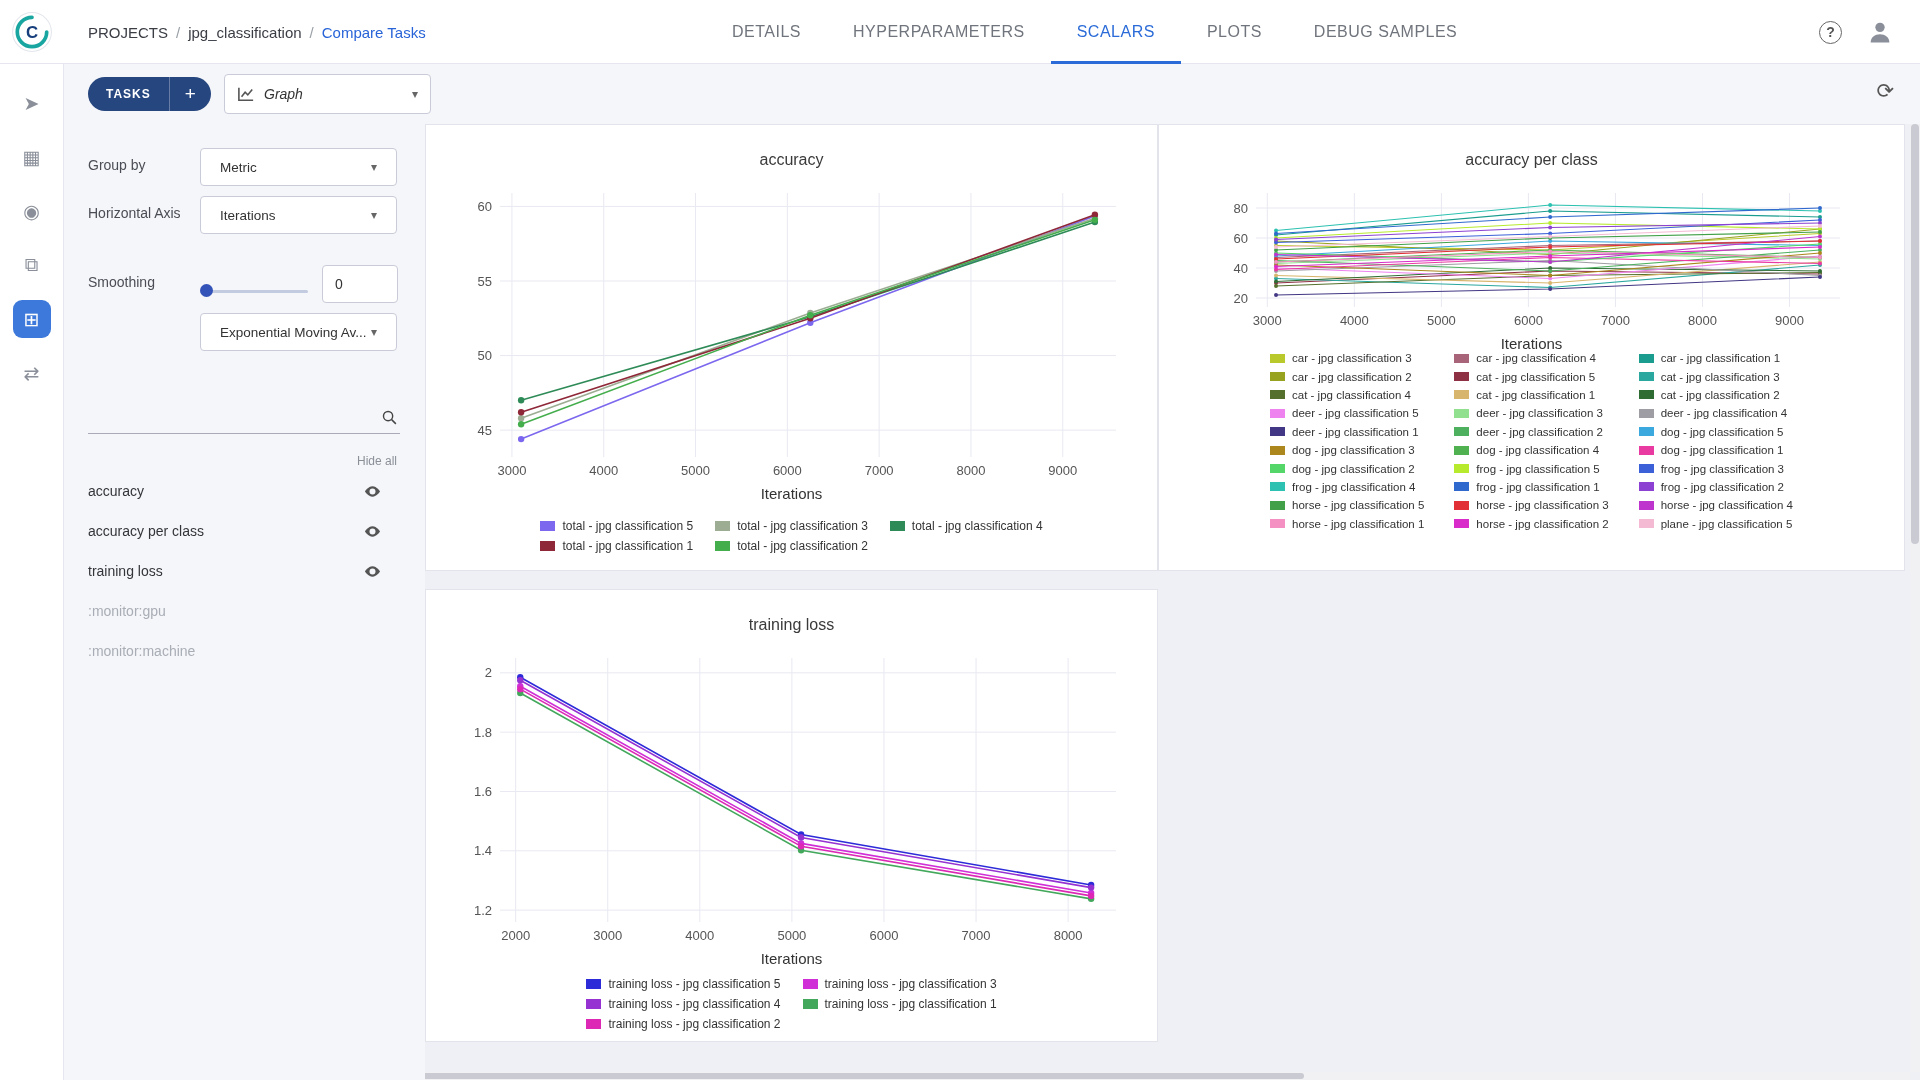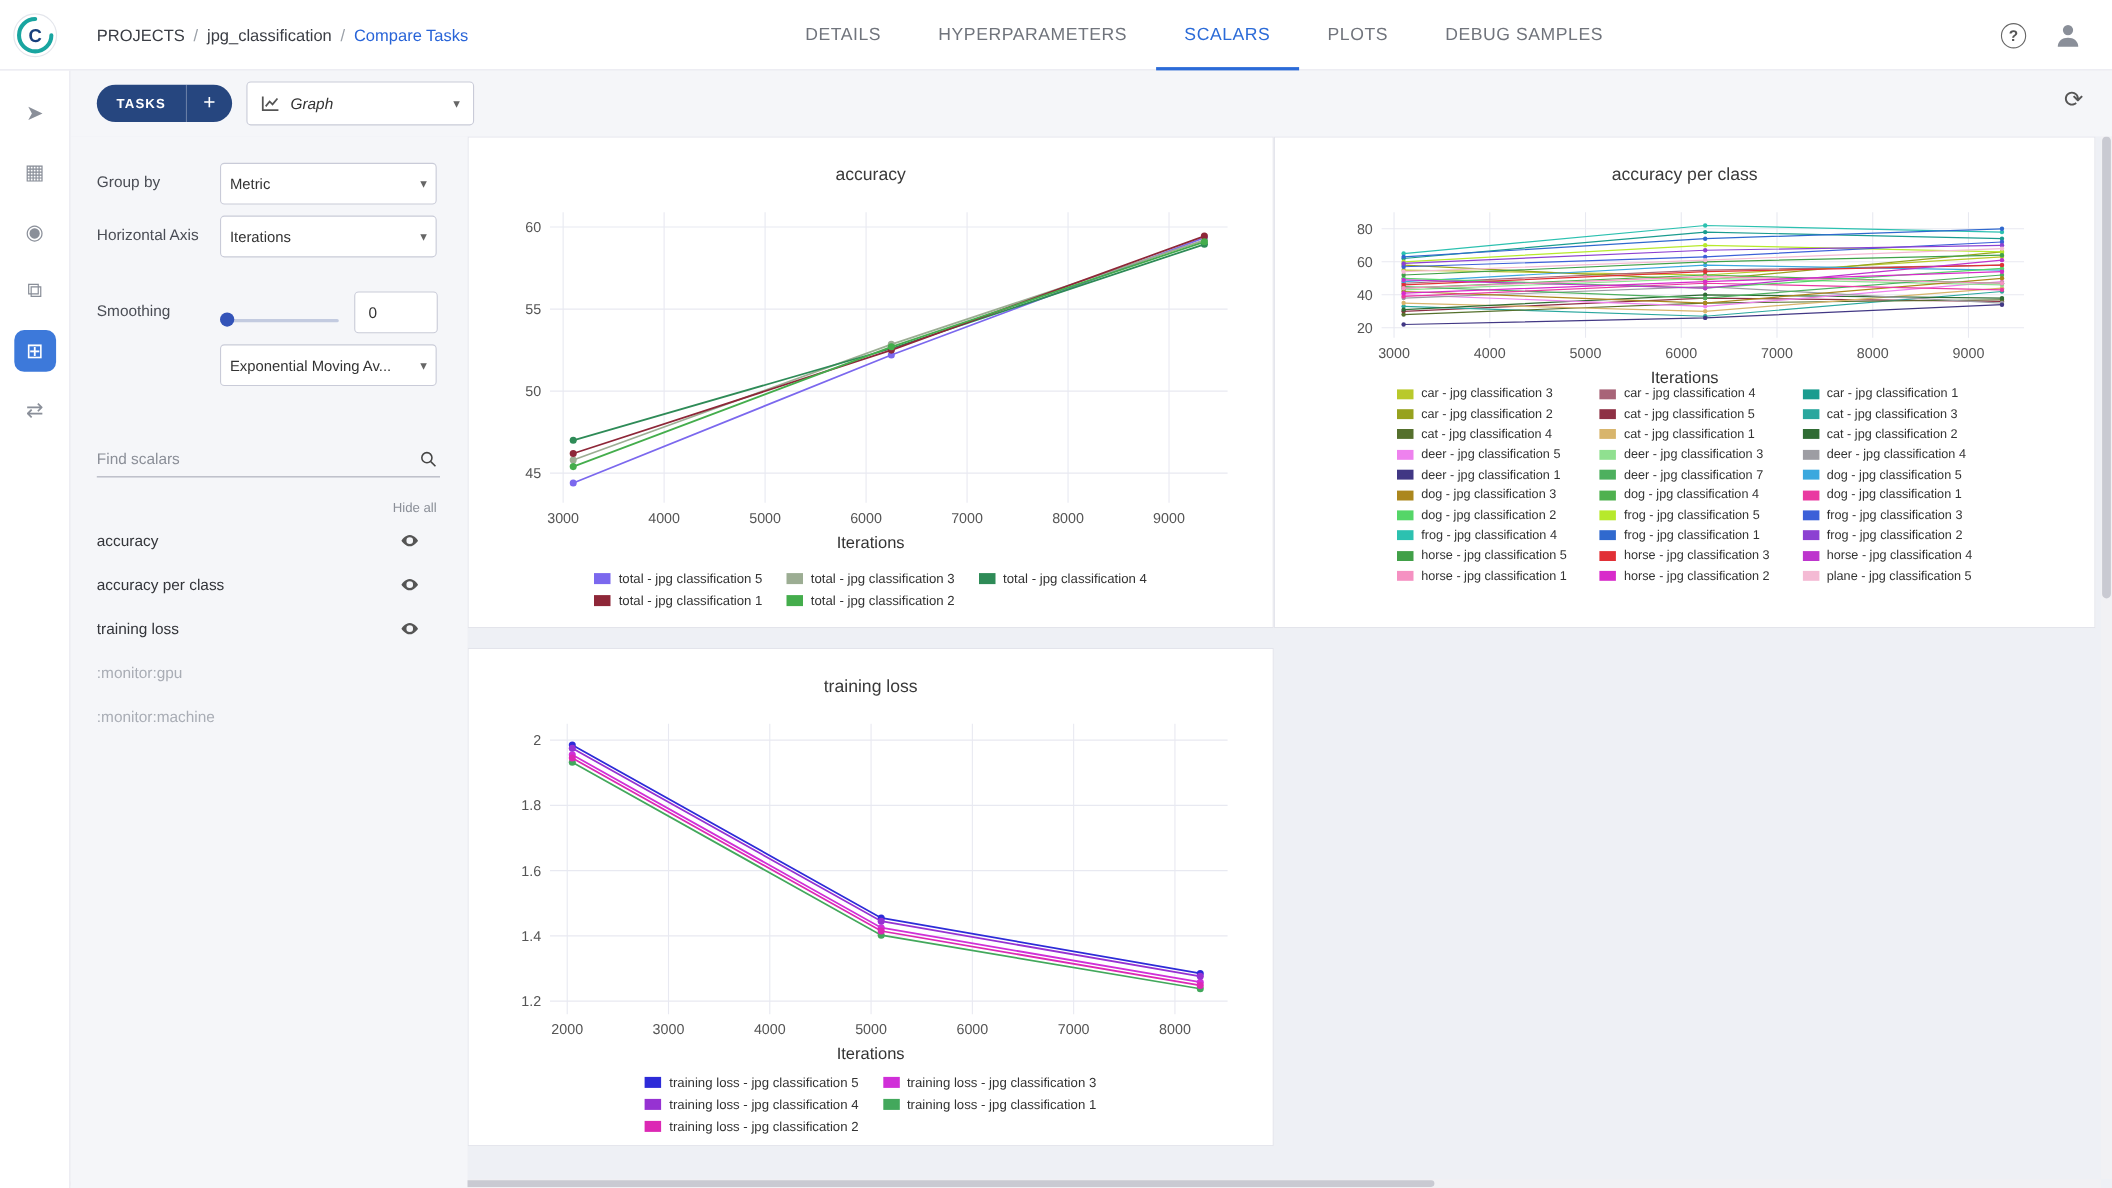--- a/index.html
+++ b/index.html
@@ -30,21 +30,21 @@
   .tasks-main{padding:0 18px;display:flex;align-items:center;font-size:12px;font-weight:bold;letter-spacing:1px;}
   .tasks-add{width:42px;display:flex;align-items:center;justify-content:center;font-size:19px;border-left:1px solid rgba(255,255,255,.3);}
   .view-select{position:absolute;left:160px;top:10px;width:207px;height:40px;background:#fff;border:1px solid #c9cbd8;border-radius:4px;display:flex;align-items:center;padding:0 12px;gap:9px;cursor:pointer;}
   .view-select .vlabel{font-size:14px;color:#333;flex:1;text-align:left;font-style:italic;}
   .caret{color:#666;font-size:12px;}
   .refresh-btn{position:absolute;right:26px;top:16px;font-size:21px;color:#555;cursor:pointer;line-height:1;}
 
   
   .sidebar{position:absolute;left:64px;top:124px;width:361px;bottom:0;background:#f5f6f9;z-index:5;}
   .control-label{position:absolute;left:24px;font-size:14px;color:#4a4d55;}
-  .dropdown{position:absolute;left:136px;width:197px;height:38px;background:#fff;border:1px solid #c9cbd8;border-radius:4px;display:flex;align-items:center;padding:0 8px;cursor:pointer;}
+  .dropdown{position:absolute;left:136px;width:197px;height:38px;background:#fff;border:1px solid #c9cbd8;border-radius:4px;display:flex;align-items:center;padding:0 19px;cursor:pointer;}
   .dropdown .dval{flex:1;font-size:13.5px;color:#333;text-align:left;white-space:nowrap;overflow:hidden;}
   .slider{position:absolute;left:136px;top:160px;width:108px;height:14px;cursor:pointer;}
   .slider .track{position:absolute;left:0;right:0;top:6px;height:3px;background:#c3cbe0;border-radius:2px;}
   .slider .knob{position:absolute;left:0;top:0;width:13px;height:13px;border-radius:50%;background:#3353b8;}
   .num-input{position:absolute;left:258px;top:141px;width:76px;height:38px;background:#fff;border:1px solid #c9cbd8;border-radius:4px;font-size:14px;color:#333;padding:0 12px;}
   .search-row{position:absolute;left:24px;top:278px;width:312px;height:32px;border-bottom:1px solid #a9acb8;}
   .search-input{width:282px;height:30px;border:none;outline:none;background:transparent;font-size:14px;color:#333;}
   .search-input::placeholder{color:#8b8f98;}
   .search-icon{position:absolute;right:2px;top:7px;}
   .hide-all{position:absolute;right:28px;top:330px;font-size:12px;color:#8b8f98;cursor:pointer;}
@@ -154,21 +154,20 @@
     <div class="knob"></div>
   </div>
   <input class="num-input" value="0" style="">
 
   <div class="dropdown" style="top:189px;">
     <span class="dval">Exponential Moving Av...</span>
     <span class="caret">▾</span>
   </div>
 
   <div class="search-row">
-    <input class="search-input" placeholder="Find scalars" style="">
     <span class="search-icon">
       <svg width="17" height="17" viewBox="0 0 24 24">
           <circle cx="10" cy="10" r="6.5" fill="none" stroke="#444" stroke-width="2"></circle>
           <line x1="15" y1="15" x2="21" y2="21" stroke="#444" stroke-width="2"></line>
         </svg>
     </span>
   </div>
   <span class="hide-all">Hide all</span>
 
   <div class="metric-item" style="top:347px;">
@@ -473,21 +472,21 @@
         <div class="legend-item">
           <span class="swatch" style="background: rgb(157, 157, 163);"></span>
           <span class="legend-label">deer - jpg classification 4</span>
         </div>
         <div class="legend-item">
           <span class="swatch" style="background: rgb(65, 55, 132);"></span>
           <span class="legend-label">deer - jpg classification 1</span>
         </div>
         <div class="legend-item">
           <span class="swatch" style="background: rgb(77, 176, 94);"></span>
-          <span class="legend-label">deer - jpg classification 7</span>
+          <span class="legend-label">deer - jpg classification 2</span>
         </div>
         <div class="legend-item">
           <span class="swatch" style="background: rgb(59, 168, 222);"></span>
           <span class="legend-label">dog - jpg classification 5</span>
         </div>
         <div class="legend-item">
           <span class="swatch" style="background: rgb(171, 135, 29);"></span>
           <span class="legend-label">dog - jpg classification 3</span>
         </div>
         <div class="legend-item">

